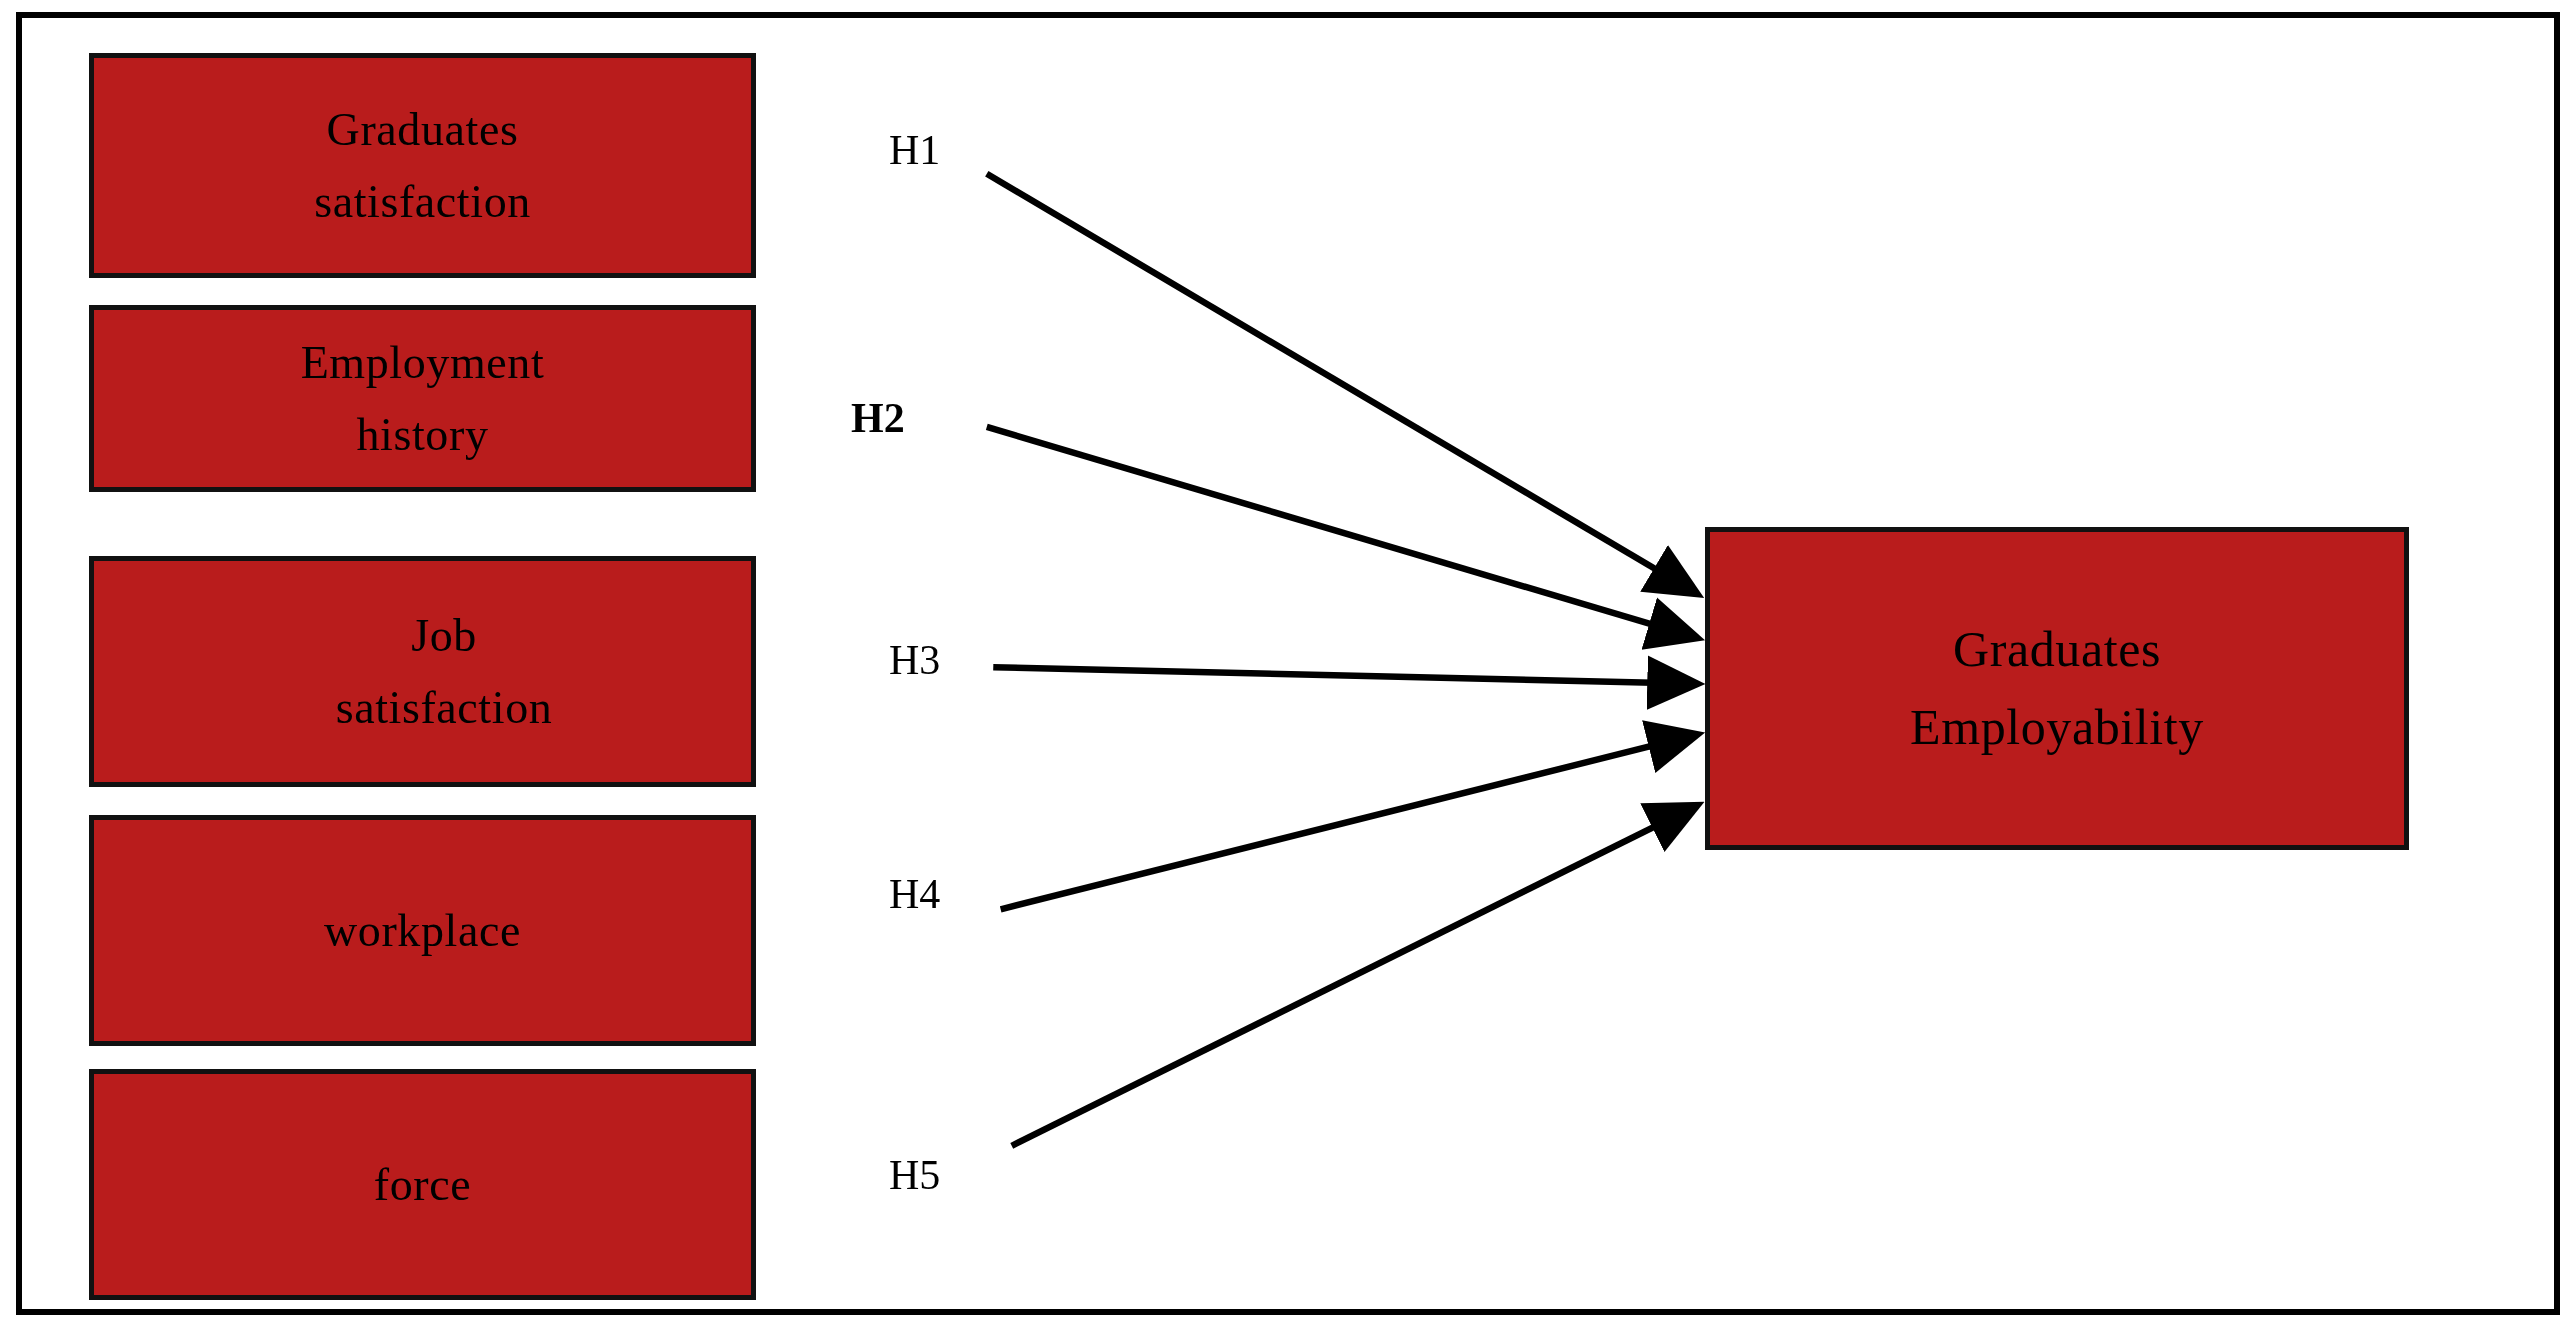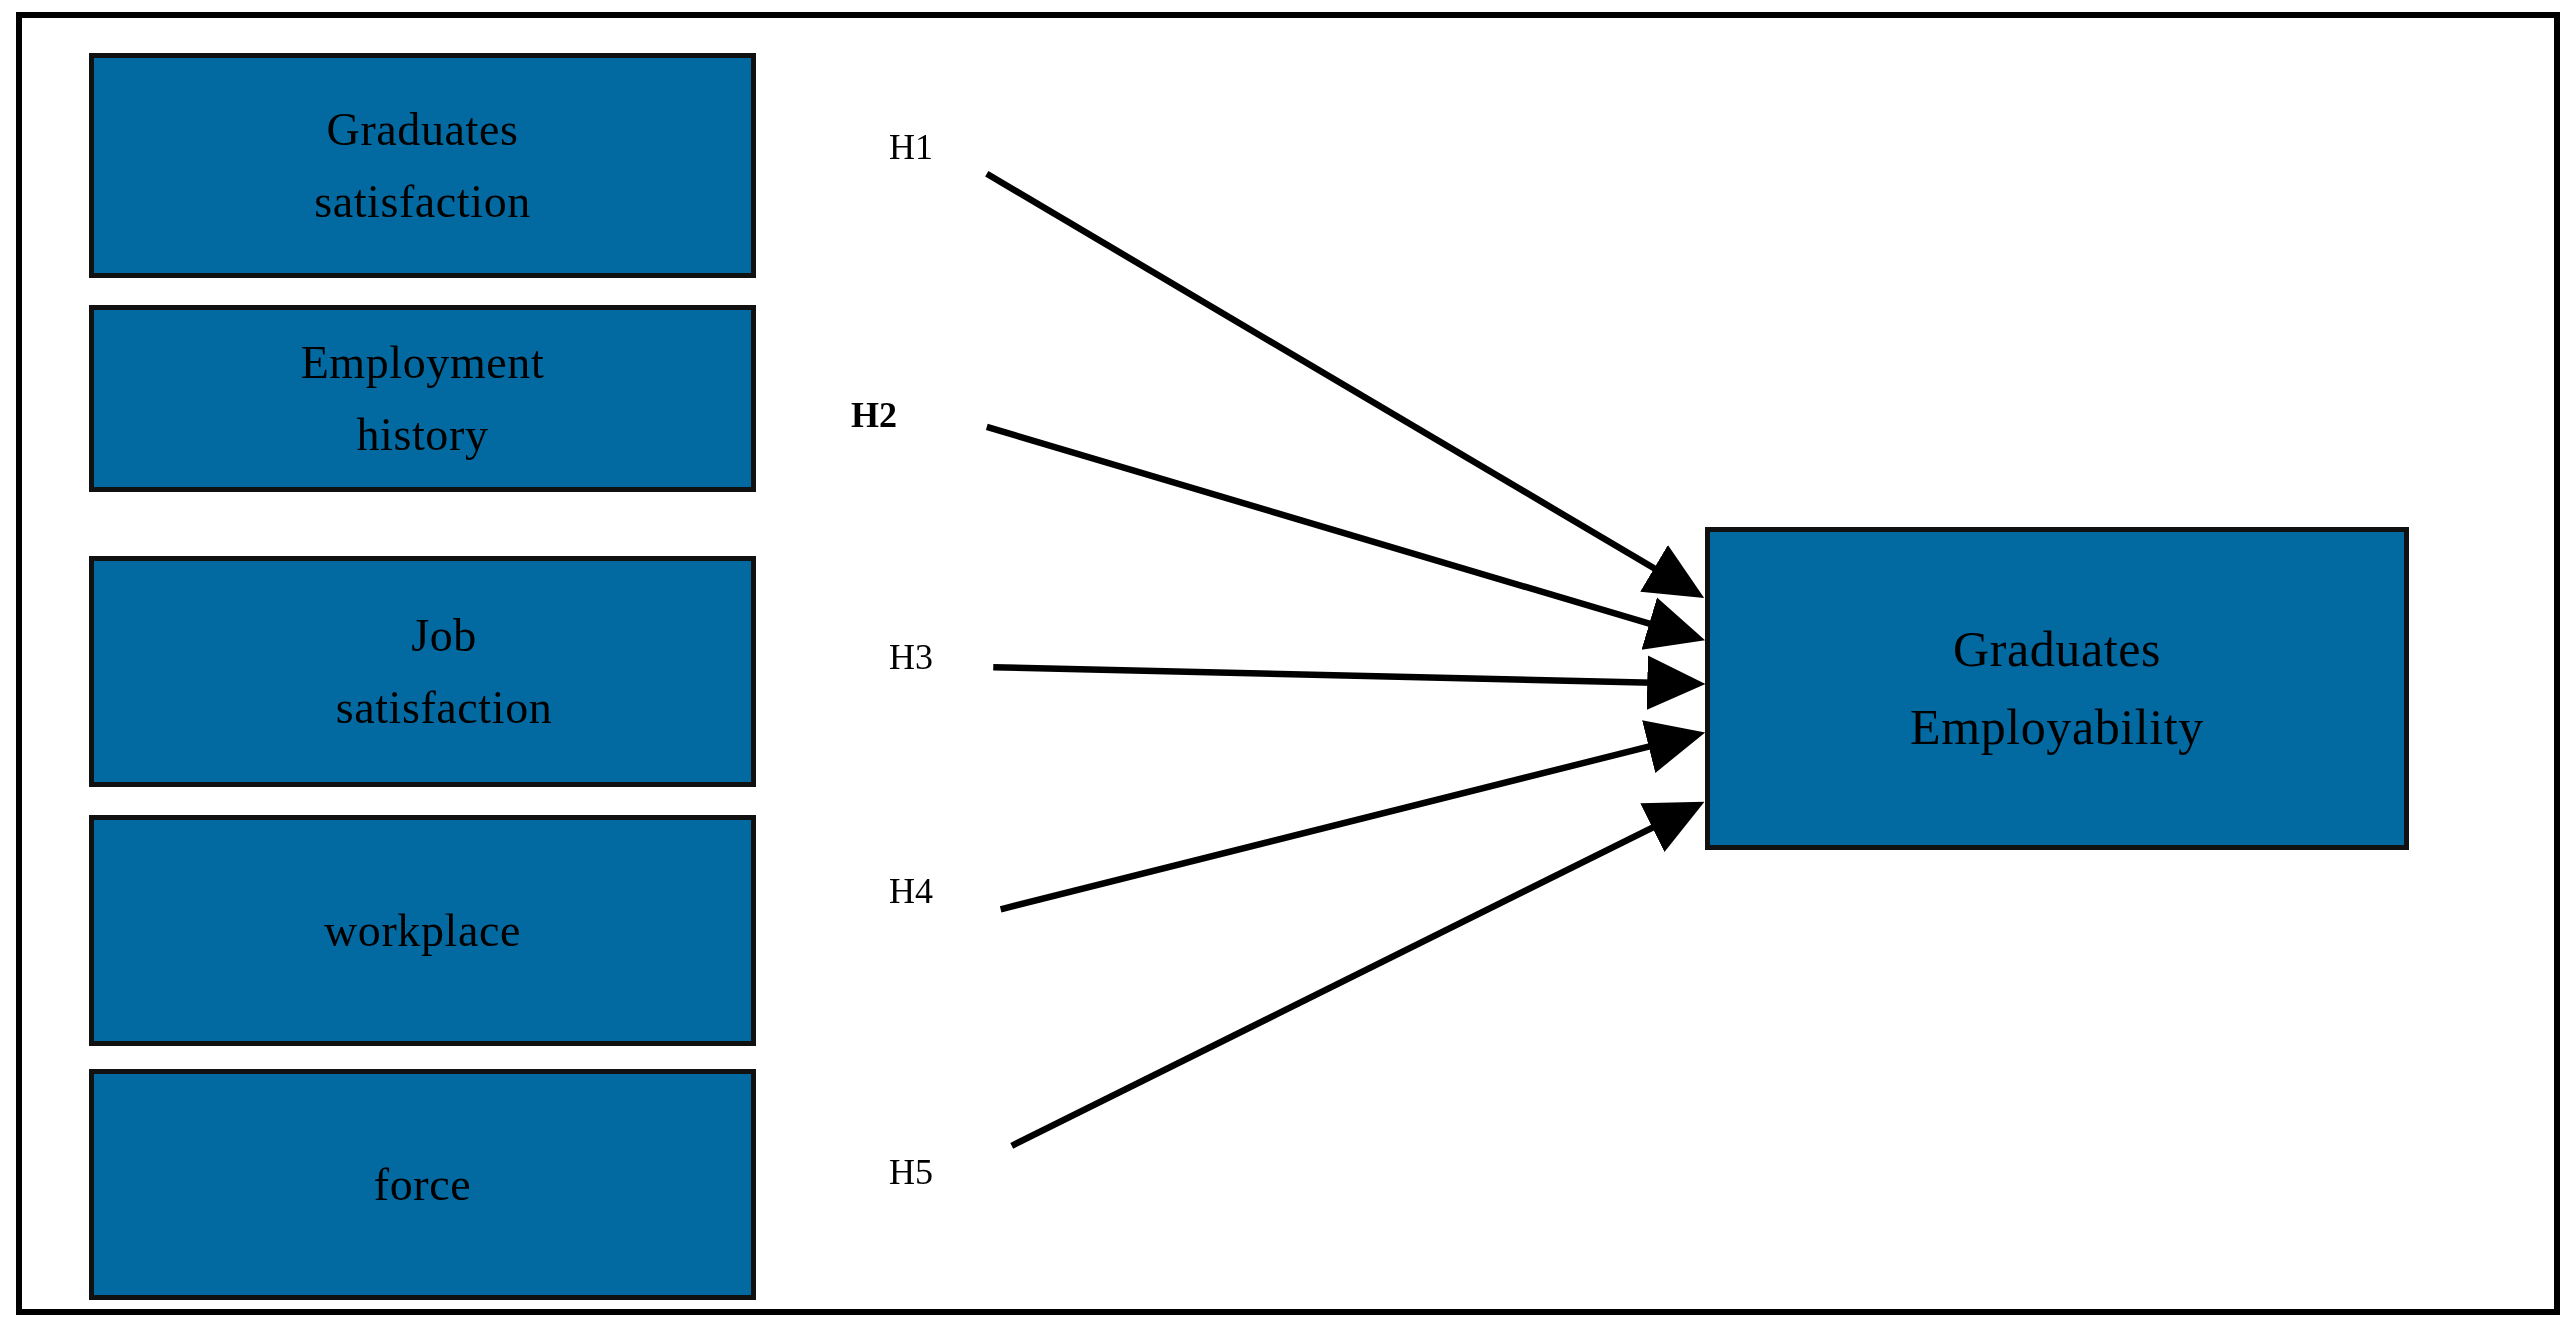--- a/index.html
+++ b/index.html
@@ -32,21 +32,21 @@
     border: 6.5px solid #000000;
     box-sizing: border-box;
     background: #ffffff;
   }
 
   
   .node-box {
     position: absolute;
     border: 5.5px solid #111111;
     box-sizing: border-box;
-    background: #0369a1;
+    background: #b91c1c;
     display: flex;
     flex-direction: column;
     justify-content: center;
     text-align: center;
     line-height: 1.55;
     font-size: 46px;
     letter-spacing: 0.6px;
   }
   .node-box .line { display: block; white-space: nowrap; }
 
@@ -59,21 +59,21 @@
 
   
   .target-box {
     left: 1705px; top: 527px; width: 704px; height: 323px;
     font-size: 50px;
   }
 
   
   .h-label {
     position: absolute;
-    font-size: 36px;
+    font-size: 42px;
     line-height: 1;
     white-space: nowrap;
   }
   .h1 { left: 889px; top: 129px;  }
   .h2 { left: 851px; top: 397px; font-weight: bold;  }
   .h3 { left: 889px; top: 639px;  }
   .h4 { left: 889px; top: 873px;  }
   .h5 { left: 889px; top: 1113px; margin-top: 41px; }
 
   

